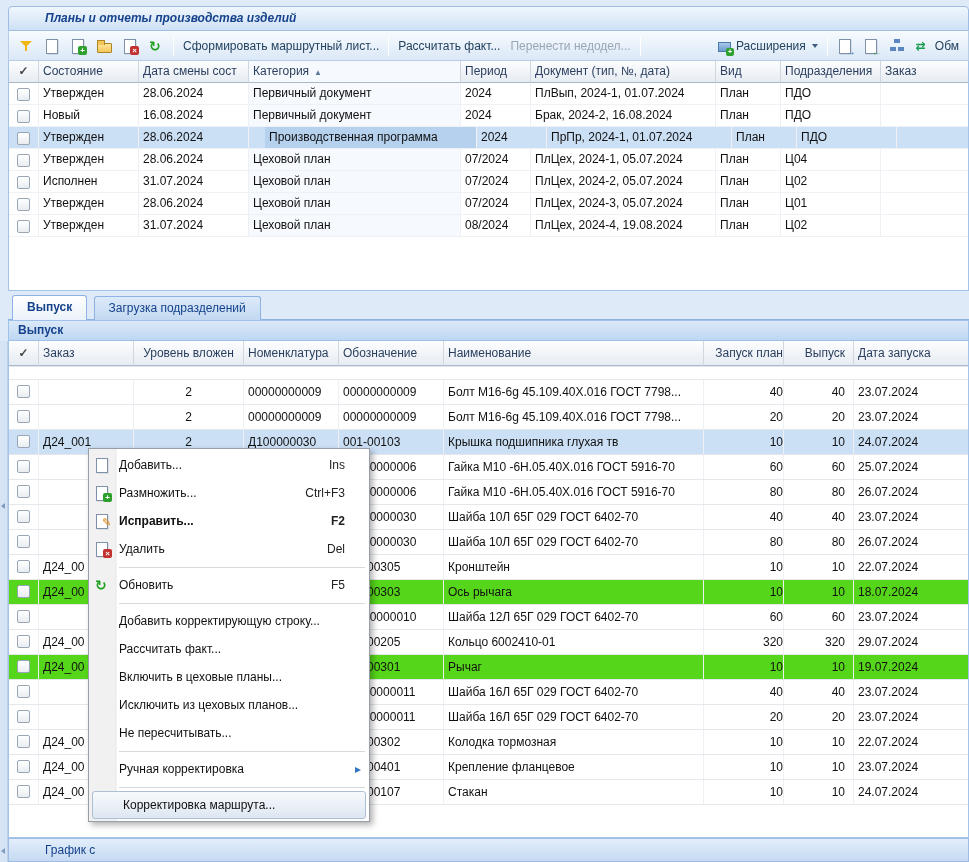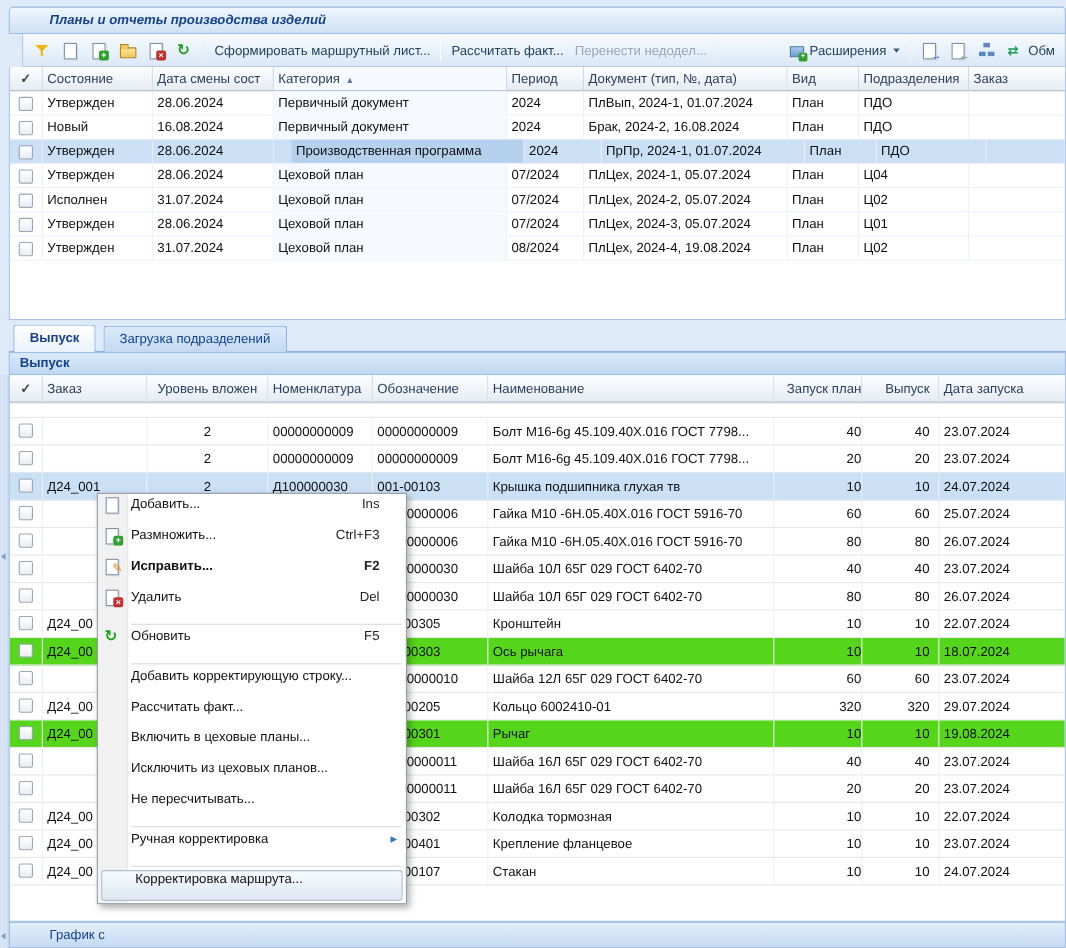--- a/index.html
+++ b/index.html
@@ -20,21 +20,21 @@
     border:1px solid #9ebce4; border-radius:4px 4px 0 0;
     line-height:23px; font-weight:bold; color:var(--header-text,#15428b);font-style:italic;
   }
   #hdr1 { top:6px; padding-left:36px; }
 
   
   #toolbar {
     position:absolute; left:8px; right:0; top:31px; height:30px;
     background:linear-gradient(#f7fbfe,#dbe8f7);
     border:1px solid #b7cde5; border-top:none;
-    display:flex; align-items:center; padding:0 4px;margin-left:12px;
+    display:flex; align-items:center; padding:0 4px;
   }
   .tib,.tbt {
     border:1px solid transparent; background:transparent; padding:2px 4px;
     font:12px "Liberation Sans",sans-serif; color:#24435f;
     display:flex; align-items:center; gap:4px; height:24px; cursor:pointer; white-space:nowrap;
   }
   .tbt.disabled { color:#9aa6b4; }
   .tsep { width:1px; height:20px; background:#b9c9dc; border-right:1px solid #fff; margin:0 4px; flex:none; }
   .tspacer { flex:1; }
   .caret { width:0;height:0;border-left:3px solid transparent;border-right:3px solid transparent;border-top:4px solid #3c5a7c; margin-left:2px; }
@@ -149,21 +149,21 @@
   #collapse-mid { top:495px; }
   #collapse-bottom { top:840px; }
 
   
   #ctxmenu {
     position:absolute; left:88px; top:448px; width:282px; z-index:10;
     background:linear-gradient(to right,#f1f1f1 0,#f1f1f1 26px,#e6e6e6 27px,#ffffff 28px);
     border:1px solid #979ea6; box-shadow:3px 3px 6px rgba(0,0,0,.3);
     padding:2px 0;
   }
-  .mi { display:flex; align-items:flex-start; height:28px; position:relative; cursor:pointer; }
+  .mi { display:flex; align-items:center; height:28px; position:relative; cursor:pointer; }
   .mi.bold { font-weight:bold; }
   .mi.hl {
     height:28px; margin:0 3px; border:1px solid #aebfd4; border-radius:3px;
     background:linear-gradient(#f7fafd,#dde7f2);
   }
   .mi.sep { height:8px; cursor:default; }
   .mi.sep::after { content:""; position:absolute; left:30px; right:4px; top:4px; border-top:1px solid #d6dade; }
   .mic { width:26px; min-width:26px; height:16px; position:relative; }
   .mlabel { flex:1; white-space:nowrap; overflow:hidden; padding-left:4px; }
   .mshort { margin-left:auto; padding-right:10px; color:#222; text-align:right; }
@@ -498,21 +498,21 @@
 
         <div class="grow g2row green">
           <div class="c c2-cb"><span class="cb"></span></div>
           <div class="c c2-order">Д24_00</div>
           <div class="c c2-level"></div>
           <div class="c c2-nomen"></div>
           <div class="c c2-desig">001-00301</div>
           <div class="c c2-name">Рычаг</div>
           <div class="c c2-plan">10</div>
           <div class="c c2-out">10</div>
-          <div class="c c2-date">19.08.2024</div>
+          <div class="c c2-date">19.07.2024</div>
         </div>
 
         <div class="grow g2row">
           <div class="c c2-cb"><span class="cb"></span></div>
           <div class="c c2-order"></div>
           <div class="c c2-level"></div>
           <div class="c c2-nomen"></div>
           <div class="c c2-desig">00000000011</div>
           <div class="c c2-name">Шайба 16Л 65Г 029 ГОСТ 6402-70</div>
           <div class="c c2-plan">40</div>

